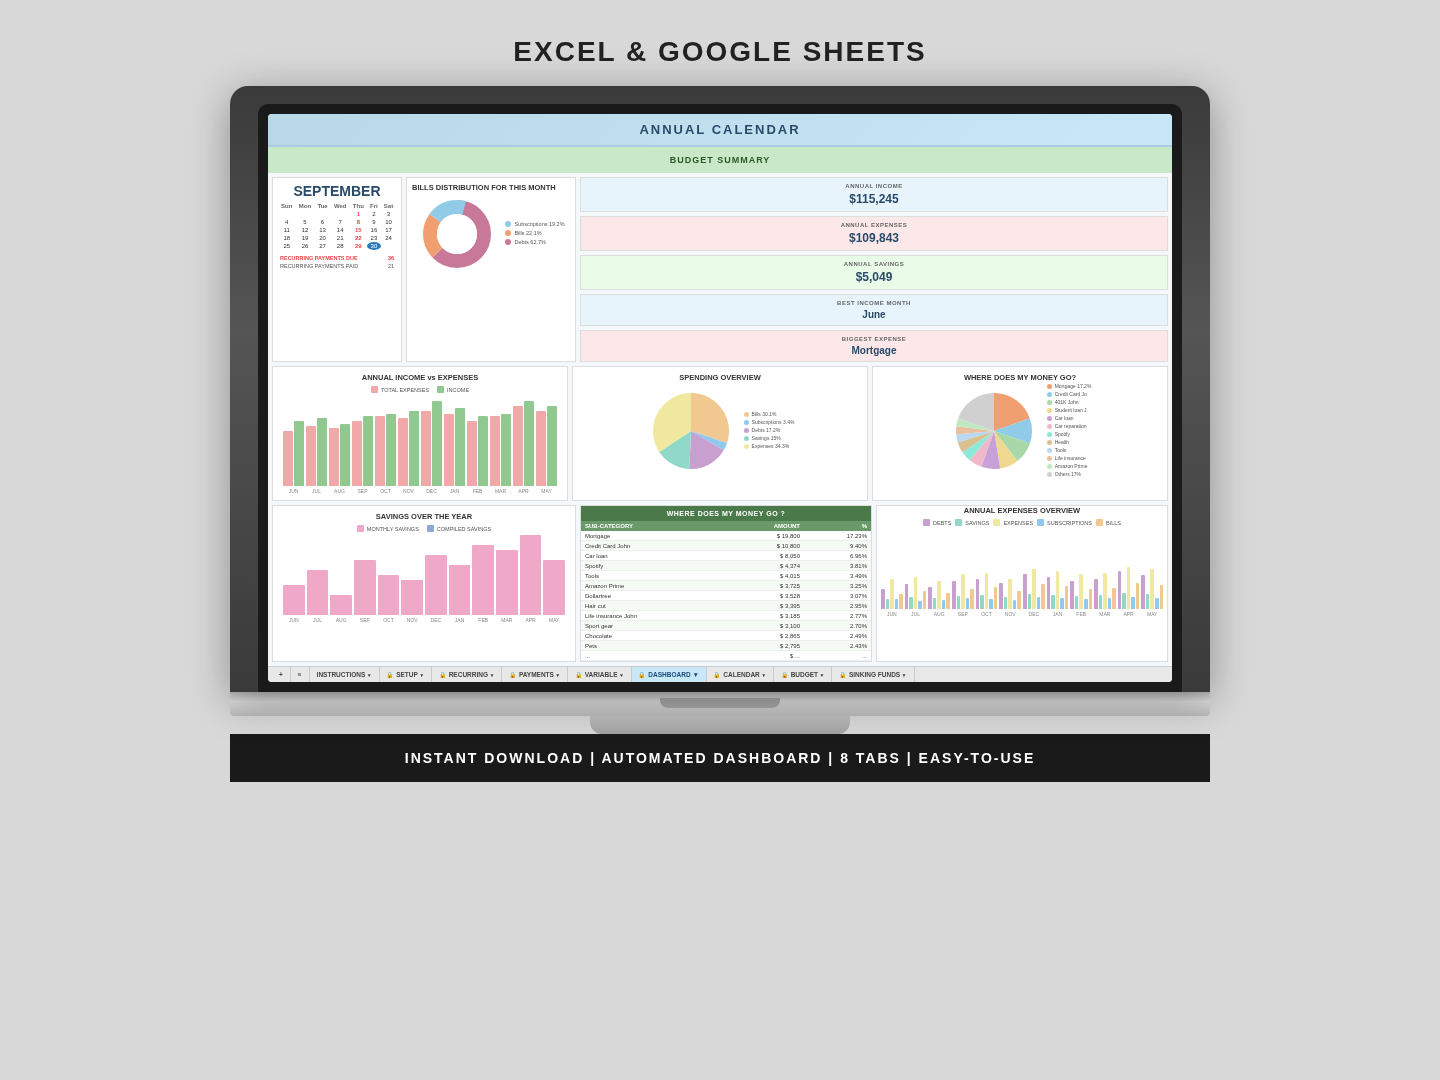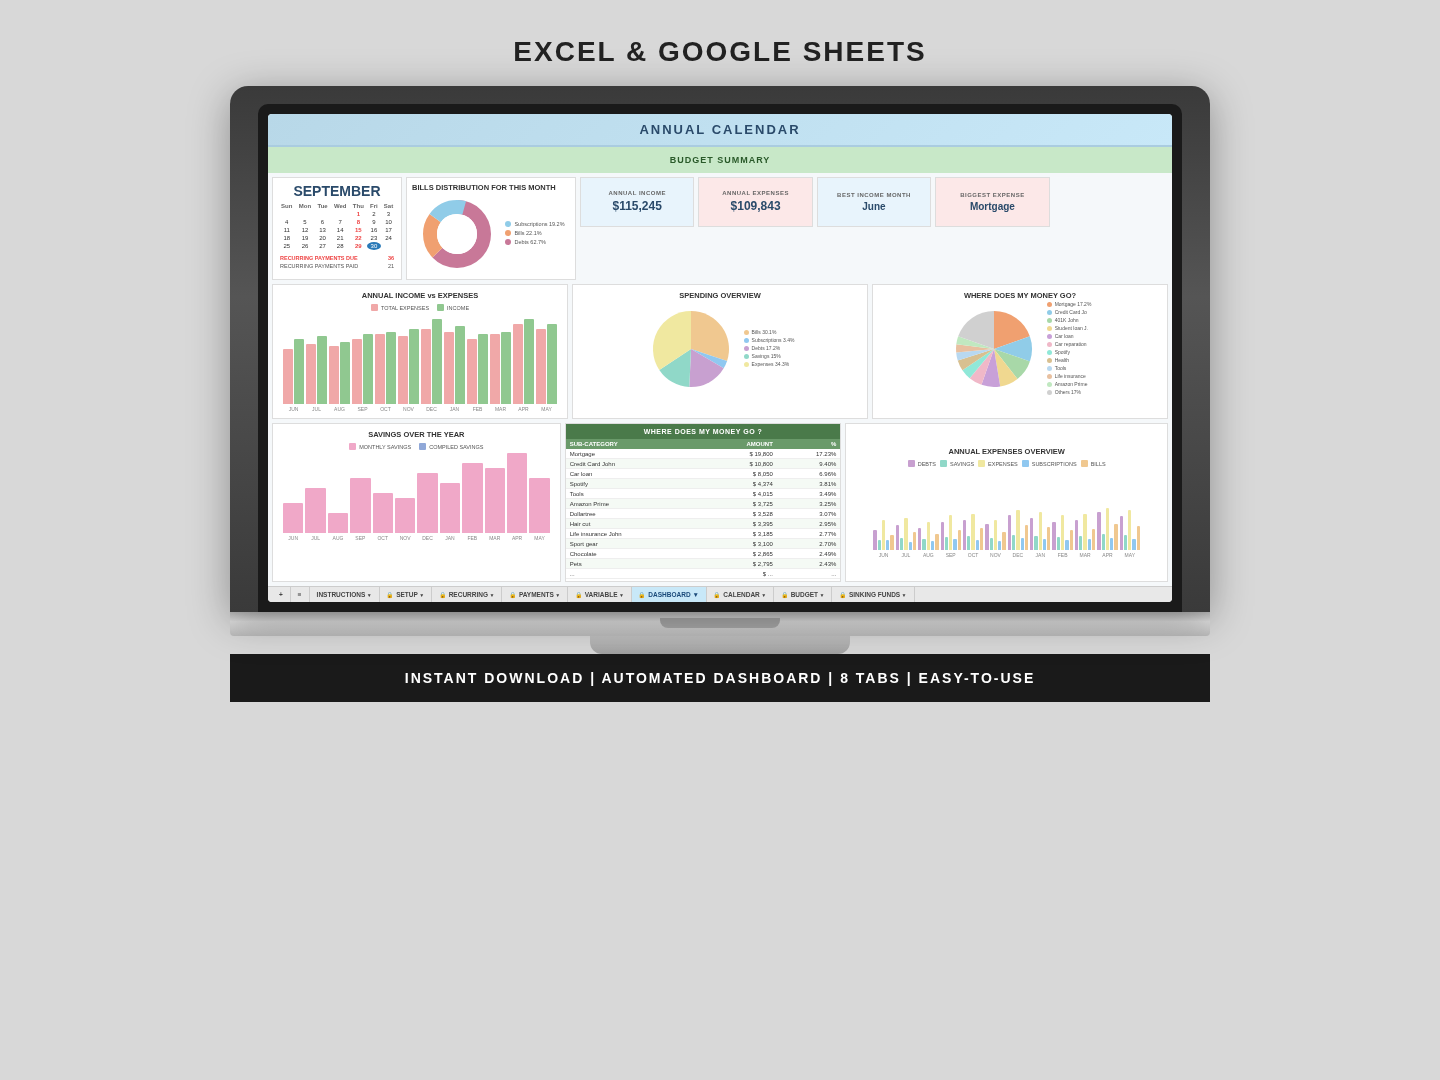--- a/index.html
+++ b/index.html
@@ -187,21 +187,21 @@
       width: 6px;
       height: 6px;
       border-radius: 50%;
       flex-shrink: 0;
     }
 
     
     .stats-group {
       flex: 1;
       display: grid;
-      grid-template-columns: 1fr 1fr 1fr 1fr 1fr;
+      grid-template-columns: 1fr;
       grid-template-rows: 1fr 1fr;
       gap: 4px;
     }
     .stat-box {
       border: 1px solid #ddd;
       padding: 5px 8px;
       display: flex;
       flex-direction: column;
       align-items: center;
       justify-content: center;
@@ -374,21 +374,21 @@
     }
     .money-table td:nth-child(2),
     .money-table td:nth-child(3) { text-align: right; }
     .money-table tr:nth-child(even) td { background: #f5faf5; }
 
     
     .annual-exp-box {
       flex: 1;
       background: #fff;
       border: 1px solid #ddd;
-      padding: 23px;
+      padding: 0;
     }
 
     
     .tab-bar {
       background: #e8e8e8;
       display: flex;
       align-items: center;
       padding: 0 4px;
       border-top: 1px solid #ccc;
       gap: 0;
@@ -549,20 +549,24 @@
           </div>
 
           <div class="stats-group">
             <div class="stat-box income">
               <div class="stat-label">ANNUAL INCOME</div>
               <div class="stat-value">$115,245</div>
             </div>
             <div class="stat-box expenses">
               <div class="stat-label">ANNUAL EXPENSES</div>
               <div class="stat-value">$109,843</div>
+            </div>
+            <div class="stat-box savings">
+              <div class="stat-label">ANNUAL SAVINGS</div>
+              <div class="stat-value">$5,049</div>
             </div>
             <div class="stat-box best-income">
               <div class="stat-label">BEST INCOME MONTH</div>
               <div class="stat-value small">June</div>
             </div>
             <div class="stat-box biggest-exp">
               <div class="stat-label">BIGGEST EXPENSE</div>
               <div class="stat-value small">Mortgage</div>
             </div>
           </div>

